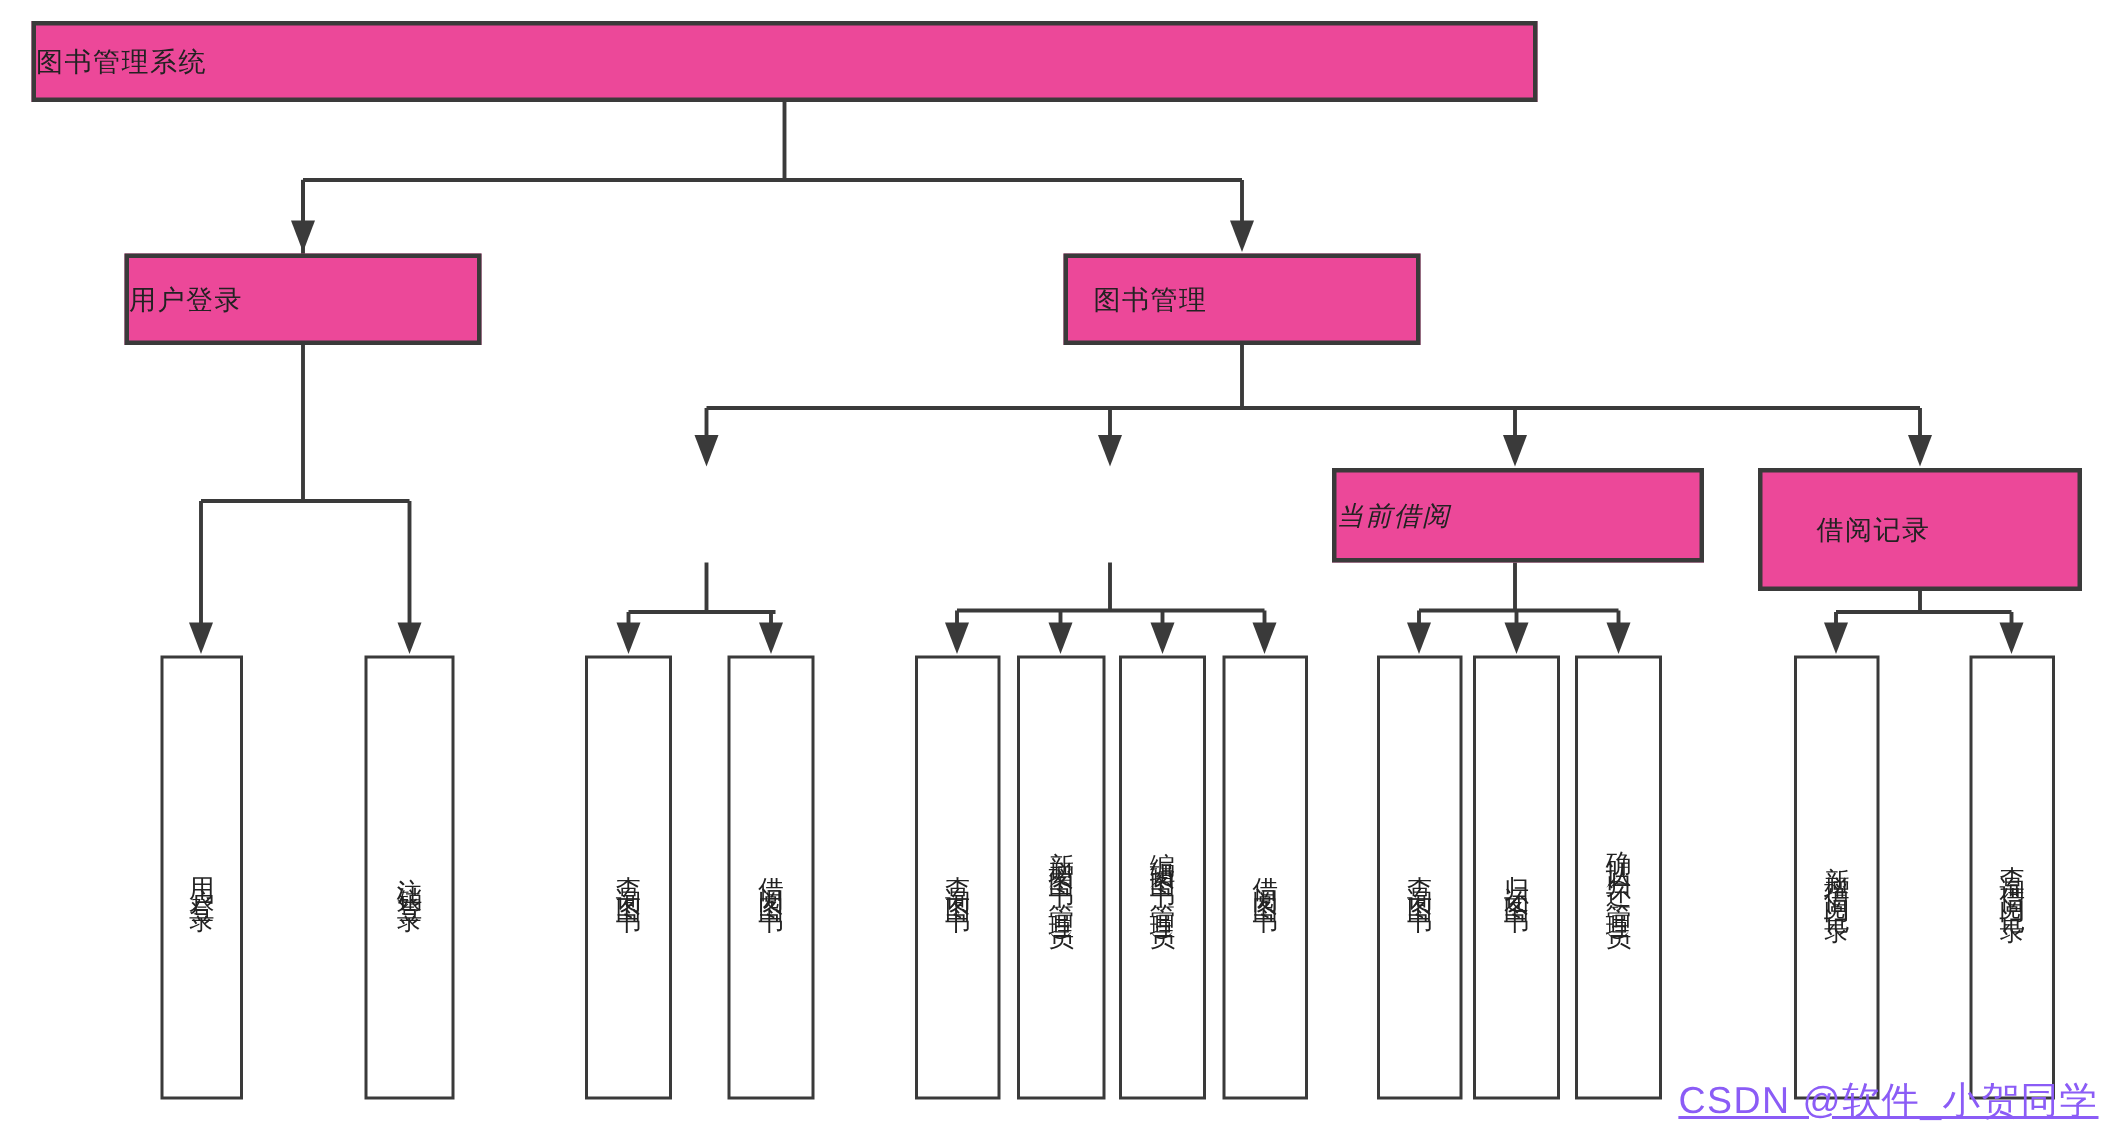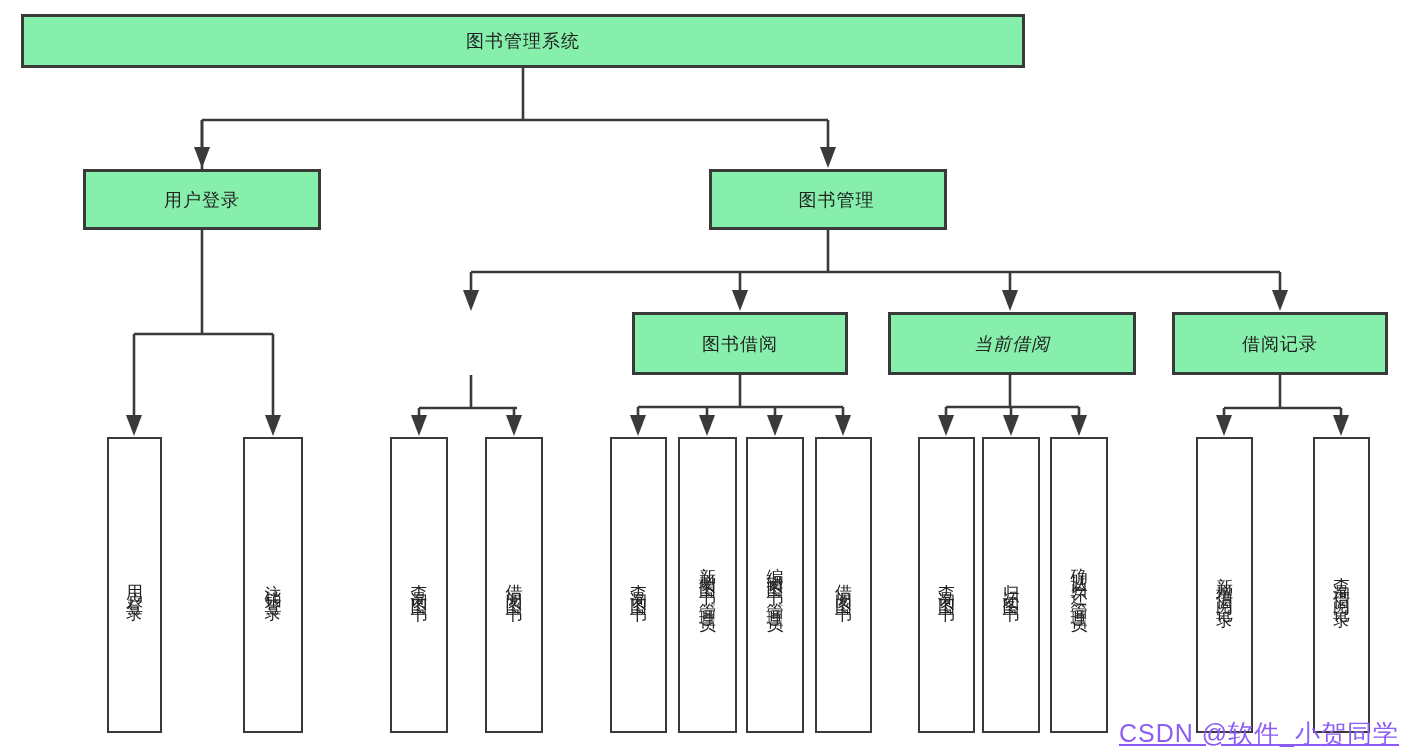--- a/index.html
+++ b/index.html
@@ -13,25 +13,24 @@
   }
   #connectors {
     position: absolute;
     left: 0; top: 0;
     width: 1405px; height: 747px;
     z-index: 1;
   }
   .node {
     position: absolute;
     box-sizing: border-box;
-    background: #86efac;
+    background: #ec4899;
     border: 3px solid #3a3a3a;
     display: flex;
     align-items: center;
-    justify-content: center;
     font-size: 18px;
     color: #222222;
     letter-spacing: 1px;
     z-index: 2;
   }
   .leaf {
     position: absolute;
     box-sizing: border-box;
     background: #ffffff;
     border: 2px solid #3a3a3a;
@@ -53,21 +52,21 @@
   }
   
   #n-root        { left: 21px;   top: 14px;  width: 1004px; height: 54px; }
   
   #n-user-login  { left: 83px;   top: 169px; width: 238px;  height: 61px; }
   #n-book-mgmt   { left: 709px;  top: 169px; width: 238px;  height: 61px; padding-left: 17px; }
   
   #n-new-book    { left: 363px;  top: 312px; width: 216px;  height: 63px; }
   #n-book-borrow { left: 632px;  top: 312px; width: 216px;  height: 63px; }
   #n-cur-borrow  { left: 888px;  top: 312px; width: 248px;  height: 63px; font-style: italic; }
-  #n-rec-borrow  { left: 1172px; top: 312px; width: 216px;  height: 63px; }
+  #n-rec-borrow  { left: 1172px; top: 312px; width: 216px;  height: 82px; padding-left: 36px; }
   
   #lf-0  { left: 107px;  width: 55px; }
   #lf-1  { left: 243px;  width: 60px; }
   #lf-2  { left: 390px;  width: 58px; }
   #lf-3  { left: 485px;  width: 58px; }
   #lf-4  { left: 610px;  width: 57px; }
   #lf-5  { left: 678px;  width: 59px; }
   #lf-6  { left: 746px;  width: 58px; }
   #lf-7  { left: 815px;  width: 57px; }
   #lf-8  { left: 918px;  width: 57px; }
@@ -166,23 +165,20 @@
     <span>图书管理系统</span>
   </div>
 
   <div class="node" id="n-user-login">
     <span>用户登录</span>
   </div>
   <div class="node" id="n-book-mgmt">
     <span>图书管理</span>
   </div>
 
-  <div class="node" id="n-book-borrow">
-    <span>图书借阅</span>
-  </div>
   <div class="node" id="n-cur-borrow">
     <span>当前借阅</span>
   </div>
   <div class="node" id="n-rec-borrow">
     <span>借阅记录</span>
   </div>
 
   <div class="leaf" id="lf-0">
     <span class="vtext">用户登录</span>
   </div>

